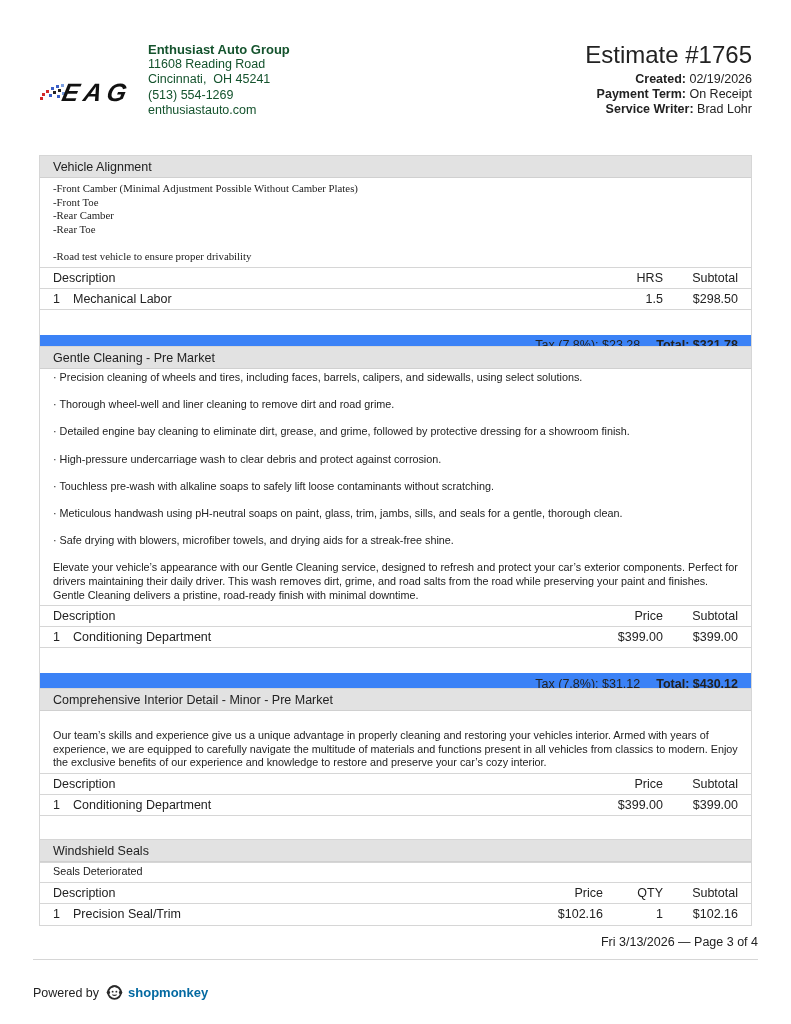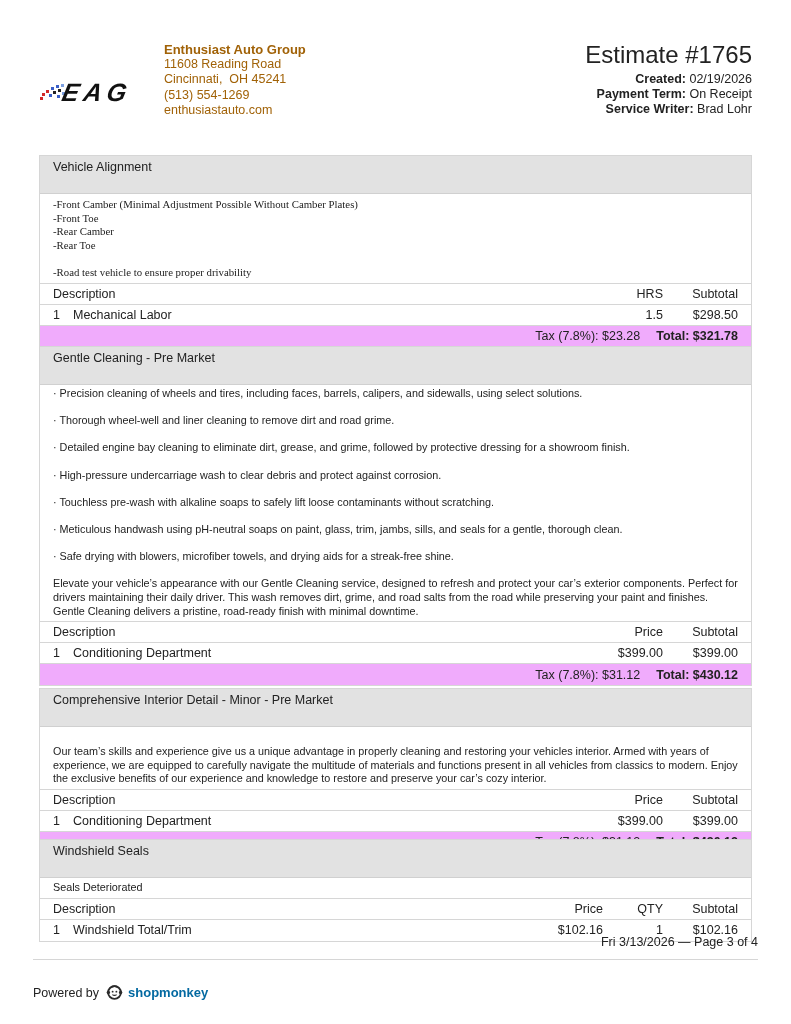--- a/index.html
+++ b/index.html
@@ -1,42 +1,42 @@
 <!DOCTYPE html>
 <html><head>
 <meta charset="utf-8">
 <style>
   * { box-sizing: border-box; margin: 0; padding: 0; }
   html, body { width: 791px; height: 1024px; background: #ffffff; }
   body { font-family: "Liberation Sans", "DejaVu Sans", sans-serif; color: #222; position: relative; overflow: hidden; }
 
   .header { position: absolute; left: 0; top: 0; width: 791px; height: 130px; }
   .logo { position: absolute; left: 38px; top: 76px; width: 98px; height: 30px; }
-  .company { position: absolute; left: 164px; top: 42px; font-size: 12.5px; line-height: 15.2px; color: #a16207; }
+  .company { position: absolute; left: 148px; top: 42px; font-size: 12.5px; line-height: 15.2px; color: #14532d; }
   .company .name { font-weight: bold; font-size: 13px; }
   .estimate { position: absolute; right: 39px; top: 40px; text-align: right; }
   .estimate .title { font-size: 24px; line-height: 30px; color: #222; margin-bottom: 2px; text-align: right; }
   .estimate .meta { font-size: 12.5px; line-height: 15.2px; }
   .estimate .meta b { font-weight: bold; }
 
   .section { position: absolute; left: 39px; width: 713px; border: 1px solid #d6d6d6; }
-  .sec-head { background: #e2e2e2; font-size: 12.5px; height: 38px; line-height: 22px; padding-left: 13px; border-bottom: 1px solid #d0d0d0; color: #222; }
+  .sec-head { background: #e2e2e2; font-size: 12.5px; height: 22px; line-height: 22px; padding-left: 13px; border-bottom: 1px solid #d0d0d0; color: #222; }
   .sec-desc { font-size: 10.8px; line-height: 13.6px; padding: 4px 13px 3px 13px; color: #222; border-bottom: 1px solid #d6d6d6; }
   .sec-desc .gap { height: 13.6px; }
   .sec-desc p.bullet { margin-bottom: 13.6px; }
   .sec-desc p.bullet.last { margin-bottom: 13.6px; }
   .row { display: flex; align-items: center; font-size: 12.5px; height: 21px; border-bottom: 1px solid #d6d6d6; padding: 0 13px; }
   .row:last-child { border-bottom: none; }
   .row .desc { flex: 1; display: flex; }
   .row .num { width: 20px; }
   .row .col { text-align: right; }
   .row .c1 { width: 80px; }
   .row .c2 { width: 75px; }
   .row .c3 { width: 60px; }
-  .row.total { background: #f0abfc; justify-content: flex-end; }
+  .row.total { background: #3b82f6; justify-content: flex-end; margin-top: 25px; }
   .row.total .tax { margin-right: 16px; }
   .row.total .tot { font-weight: bold; }
 
   .footer-line { position: absolute; left: 33px; top: 959px; width: 725px; height: 1px; background: #d6d6d6; }
   .powered { position: absolute; left: 33px; top: 984px; font-size: 12.5px; display: flex; align-items: center; color: #222; }
   .powered .monkey { width: 17px; height: 17px; margin: 0 5px 0 7px; }
   .powered .brand { font-weight: bold; font-size: 13px; color: #0369a1; }
   .pageinfo { position: absolute; right: 33px; top: 935px; font-size: 12.5px; color: #222; }
 </style>
 </head>
@@ -167,21 +167,21 @@
   </div>
   <div class="row">
     <div class="desc">Description</div>
     <div class="col c1">Price</div>
     <div class="col c3">QTY</div>
     <div class="col c2">Subtotal</div>
   </div>
   <div class="row">
     <div class="desc">
         <span class="num">1</span>
-        <span>Windshield Total/Trim</span>
+        <span>Precision Seal/Trim</span>
       </div>
     <div class="col c1">$102.16</div>
     <div class="col c3">1</div>
     <div class="col c2">$102.16</div>
   </div>
 </div>
 
 <div class="footer-line"></div>
 <div class="powered">
   <span>Powered by</span>

